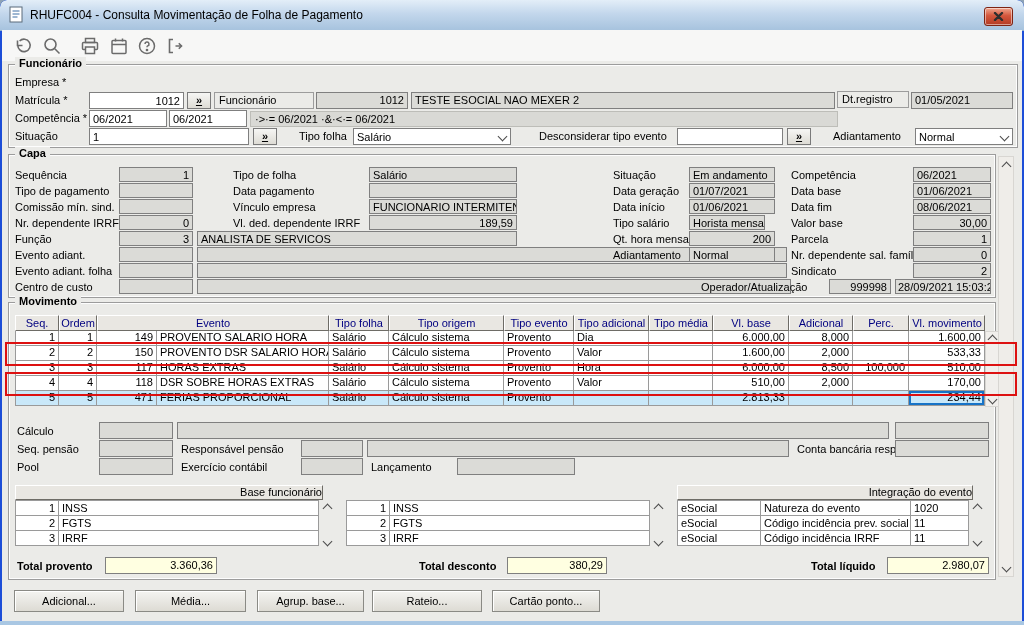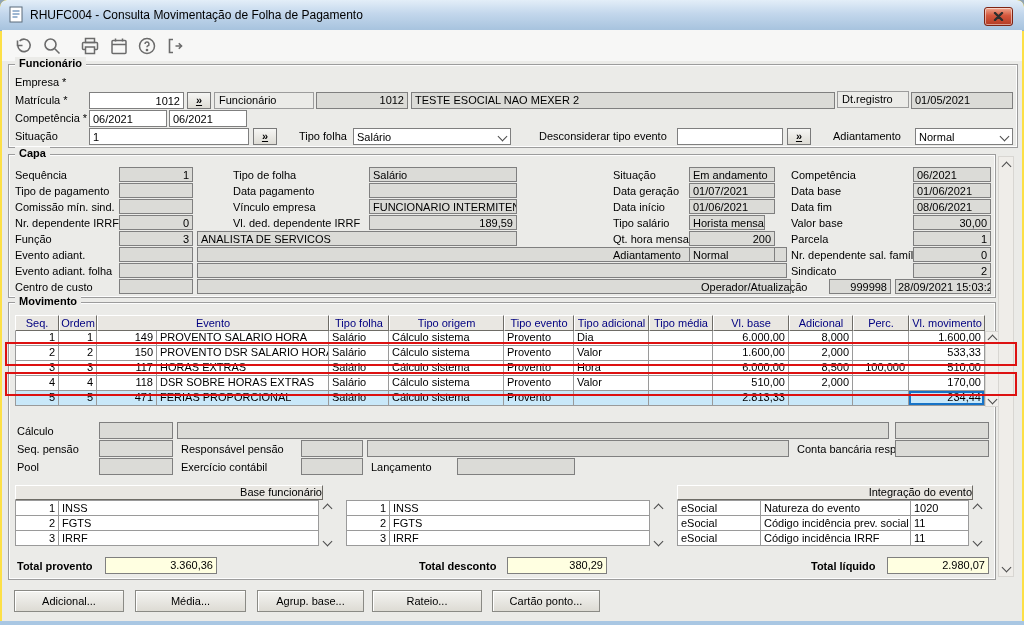--- a/index.html
+++ b/index.html
@@ -1,16 +1,16 @@
 <!DOCTYPE html>
 <html><head>
 <meta charset="utf-8">
 <style>
   html,body{margin:0;padding:0;background:#8ea3b5;}
-  #window{position:relative;width:1024px;height:625px;background:#fde047;
+  #window{position:relative;width:1024px;height:625px;background:#1d4ed8;
     font-family:"Liberation Sans","DejaVu Sans",sans-serif;font-size:11px;color:#000;
     overflow:hidden;border-radius:7px 7px 0 0;}
   
   .titlebar{position:absolute;left:0;top:0;width:1024px;height:30px;
     background:linear-gradient(180deg,#e3eef8 0%,#c3d7ec 45%,#a7c3de 100%);
     border-bottom:1px solid #8fb0cf;border-radius:7px 7px 0 0;}
   .title-text{position:absolute;left:30px;top:8px;font-size:12px;white-space:nowrap;}
   .app-icon{position:absolute;left:9px;top:6px;}
   .close-btn{position:absolute;left:984px;top:7px;width:27px;height:17px;border-radius:3px;
     background:linear-gradient(180deg,#f0a890 0%,#d4573d 45%,#b33a23 100%);
@@ -164,20 +164,21 @@
     <input class="fld num" style="left: 80px; top: 27px; width: 95px;" value="1012">
     <div class="btn2" style="left:178px;top:27px">»</div>
     <div class="boxlbl" style="left:205px;top:27px;width:100px">Funcionário</div>
     <div class="fld ro num" style="left:307px;top:27px;width:92px">1012</div>
     <div class="fld ro" style="left:402px;top:27px;width:424px">TESTE ESOCIAL NAO MEXER 2</div>
     <div class="boxlbl" style="left:828px;top:26px;width:72px">Dt.registro</div>
     <div class="fld ro" style="left:902px;top:27px;width:102px">01/05/2021</div>
     <span class="lbl" style="left:6px;top:46px">Competência *</span>
     <input class="fld" style="left: 80px; top: 45px; width: 78px;" value="06/2021">
     <input class="fld" style="left: 160px; top: 45px; width: 78px;" value="06/2021">
+    <div class="bar" style="left:241px;top:46px;width:588px">·&gt;·= 06/2021  ·&amp;·&lt;·= 06/2021</div>
     <span class="lbl" style="left:6px;top:64px">Situação</span>
     <input class="fld" style="left: 80px; top: 63px; width: 160px;" value="1">
     <div class="btn2" style="left:244px;top:63px">»</div>
     <span class="lbl" style="left:290px;top:64px">Tipo folha</span>
     <div class="combo" style="left:344px;top:63px;width:158px">
       <span class="cv">Salário</span>
       <span class="chvwrap">
           <span class="chv dn"></span>
         </span>
     </div>

